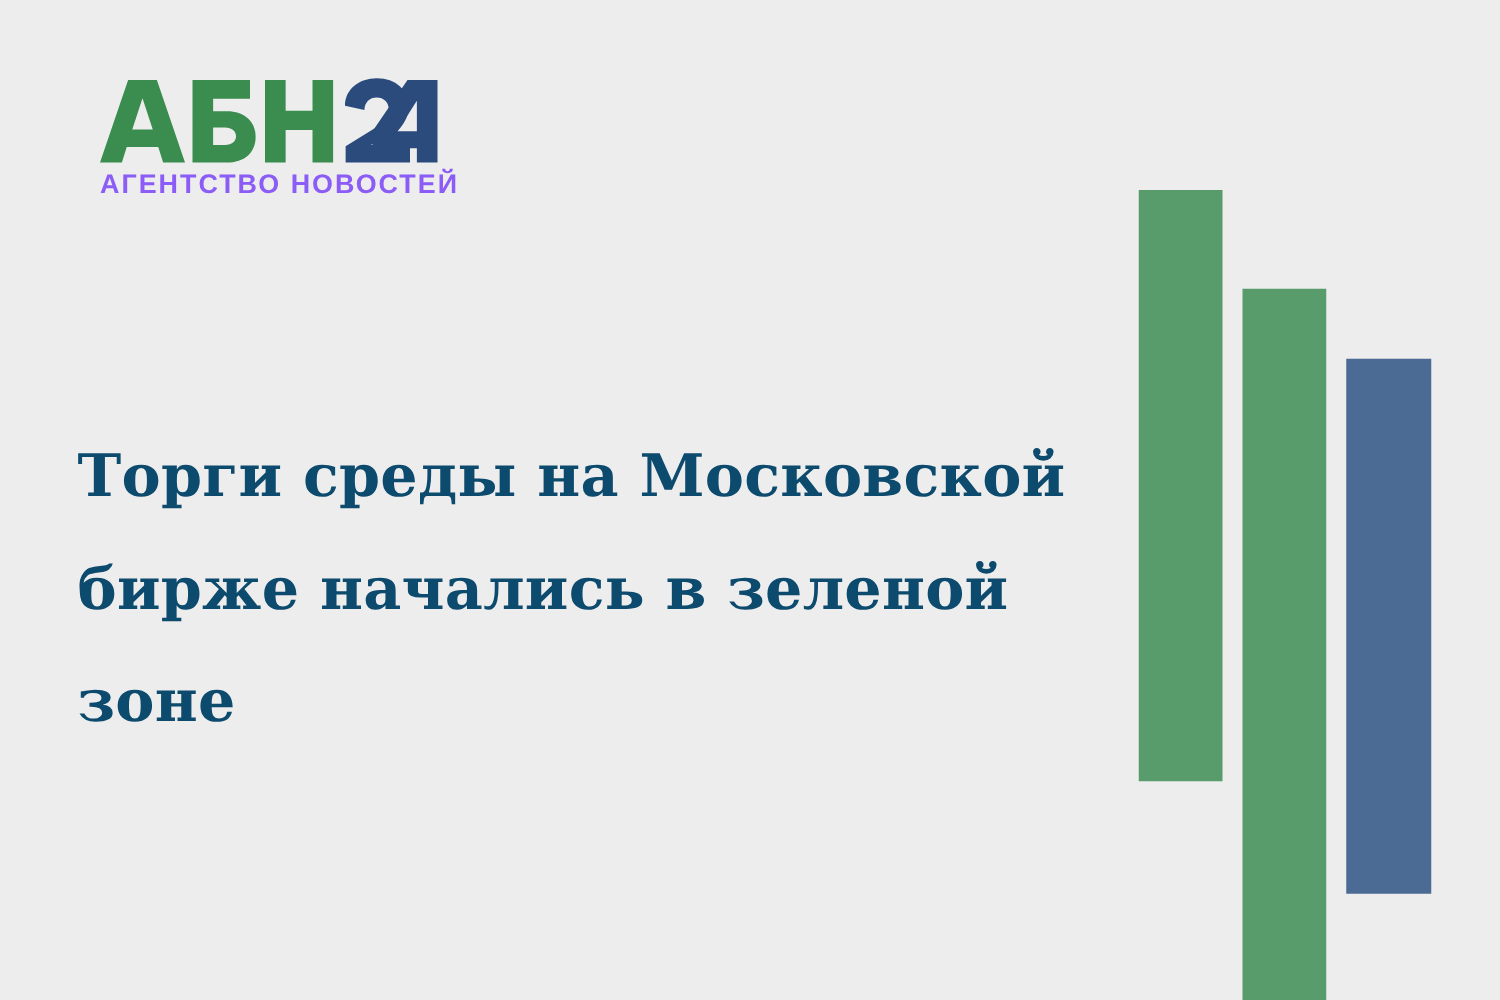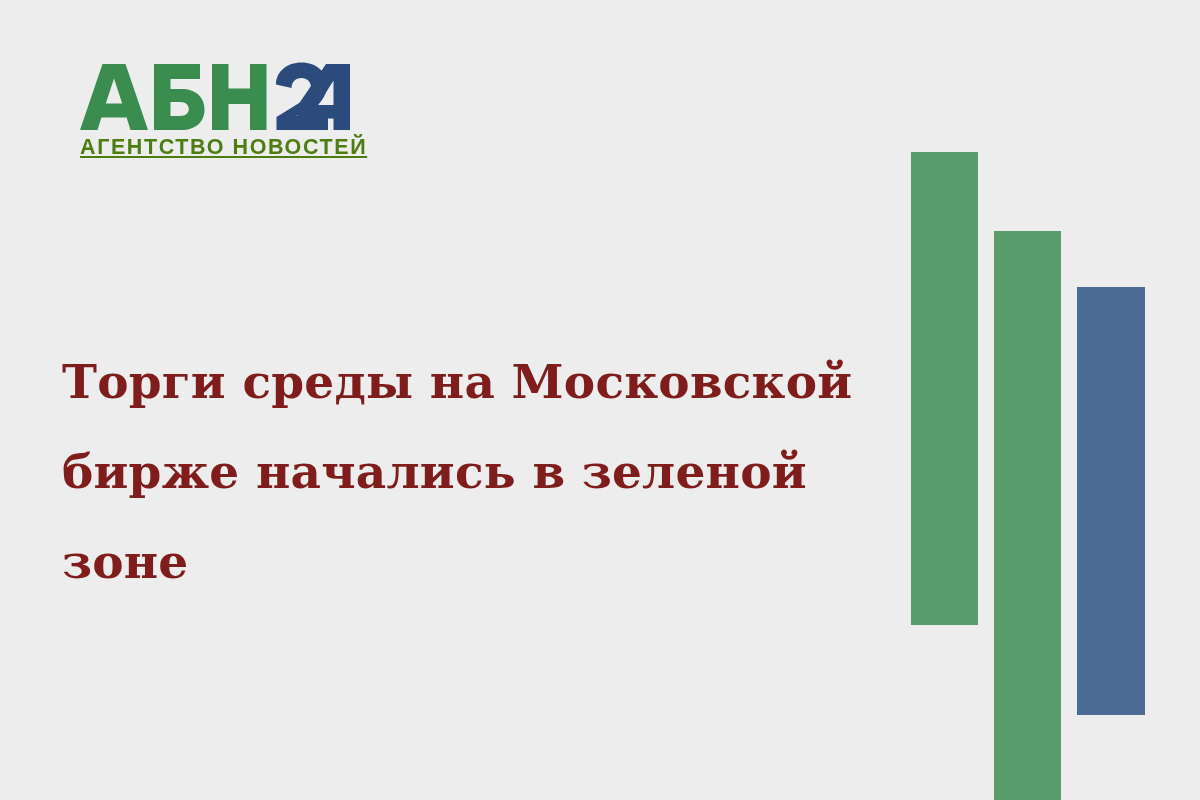--- a/index.html
+++ b/index.html
@@ -98,18 +98,18 @@
       <path id="glyph-N" fill="#3a8c4f" d="M132 2 H148.5 V26.5 H170 V2 H186.5 V68 H170 V42 H148.5 V68 H132 Z"></path>
 
       <path id="glyph-2" fill="#2a4b7c" d="M196 22.5 C196 9.5 207 0.5 221.5 0.5
                C236.5 0.5 247 10 247 23
                C247 31 243.5 37.5 235.5 45.5 L216.5 54 H248 V68 H196.5 V55
                L224 38 C229 33.5 231 29.8 231 25.5
                C231 19.8 227 16 221.4 16 C215.6 16 211.8 19.8 211.5 26 Z"></path>
 
       <path id="glyph-4" fill="#2a4b7c" d="M253.5 2 H270 V68 H253.5 V56.5 H218 V43 L246 2 H264 L238 43 H253.5 Z"></path>
     </svg>
-    <span class="logo-tagline" style="color: #4d7c0f; text-decoration: underline;">АГЕНТСТВО НОВОСТЕЙ</span>
+    <span class="logo-tagline" style="color: #8b5cf6;">АГЕНТСТВО НОВОСТЕЙ</span>
   </div>
 
-  <h1 class="headline" style="color: #7f1d1d;">Торги среды на Московской бирже начались в зеленой зоне</h1>
+  <h1 class="headline" style="color: #0c4a6e;">Торги среды на Московской бирже начались в зеленой зоне</h1>
 
 </div>
 
 </body></html>

